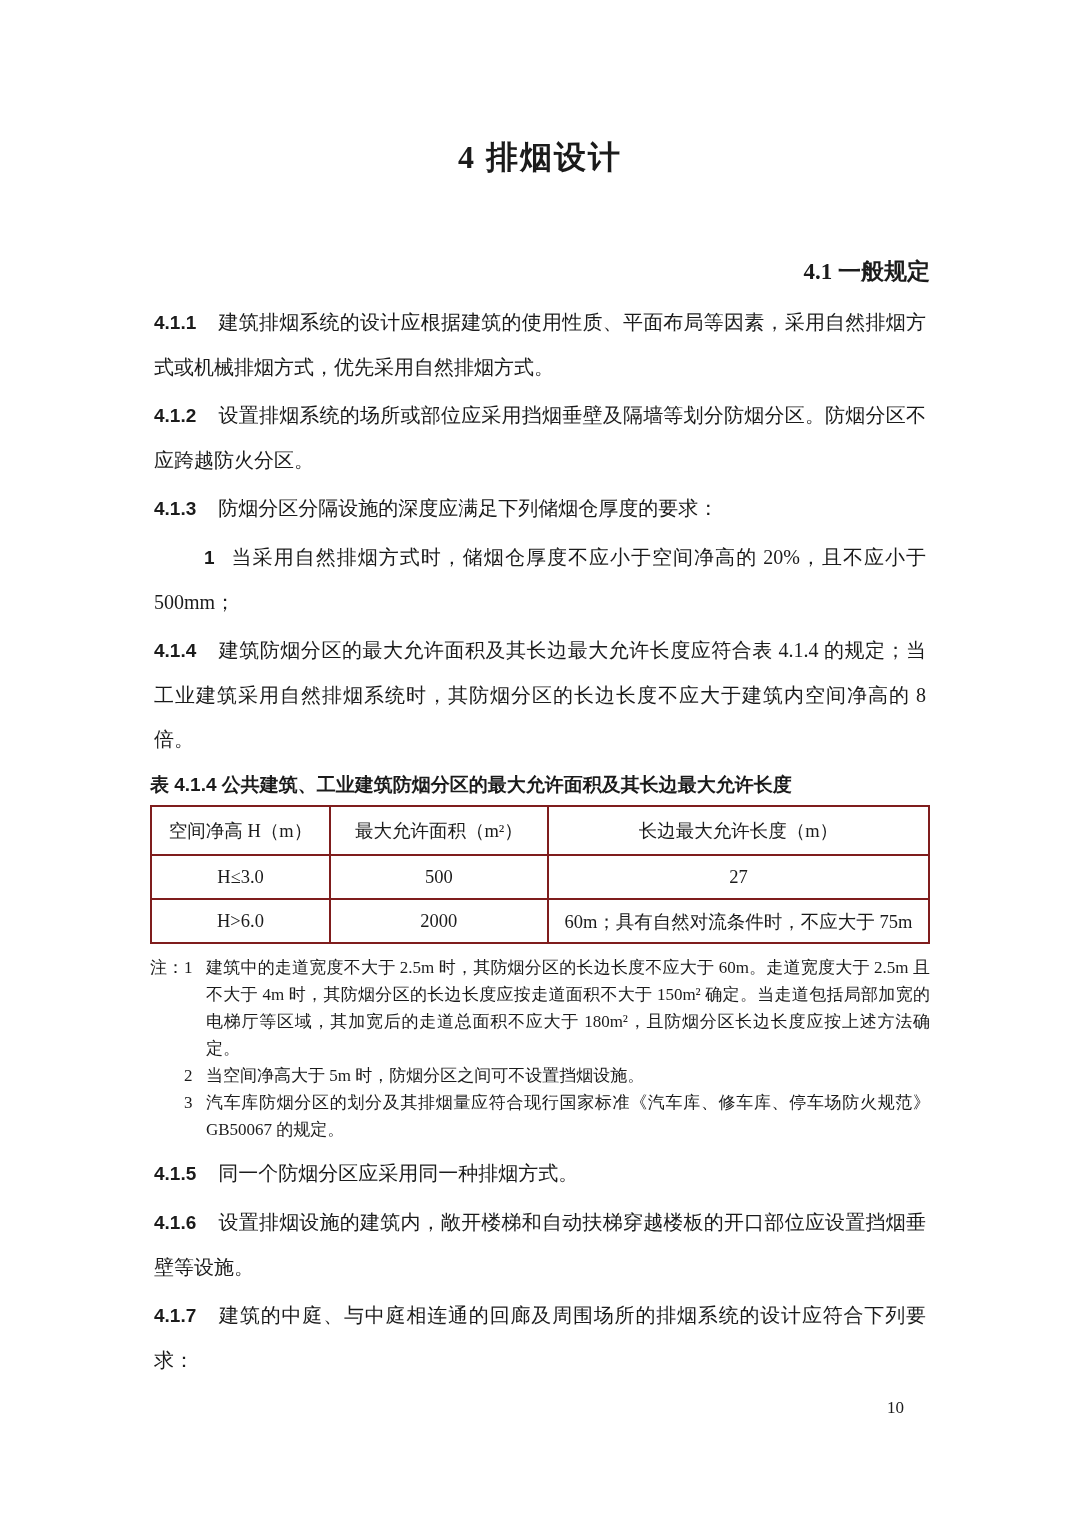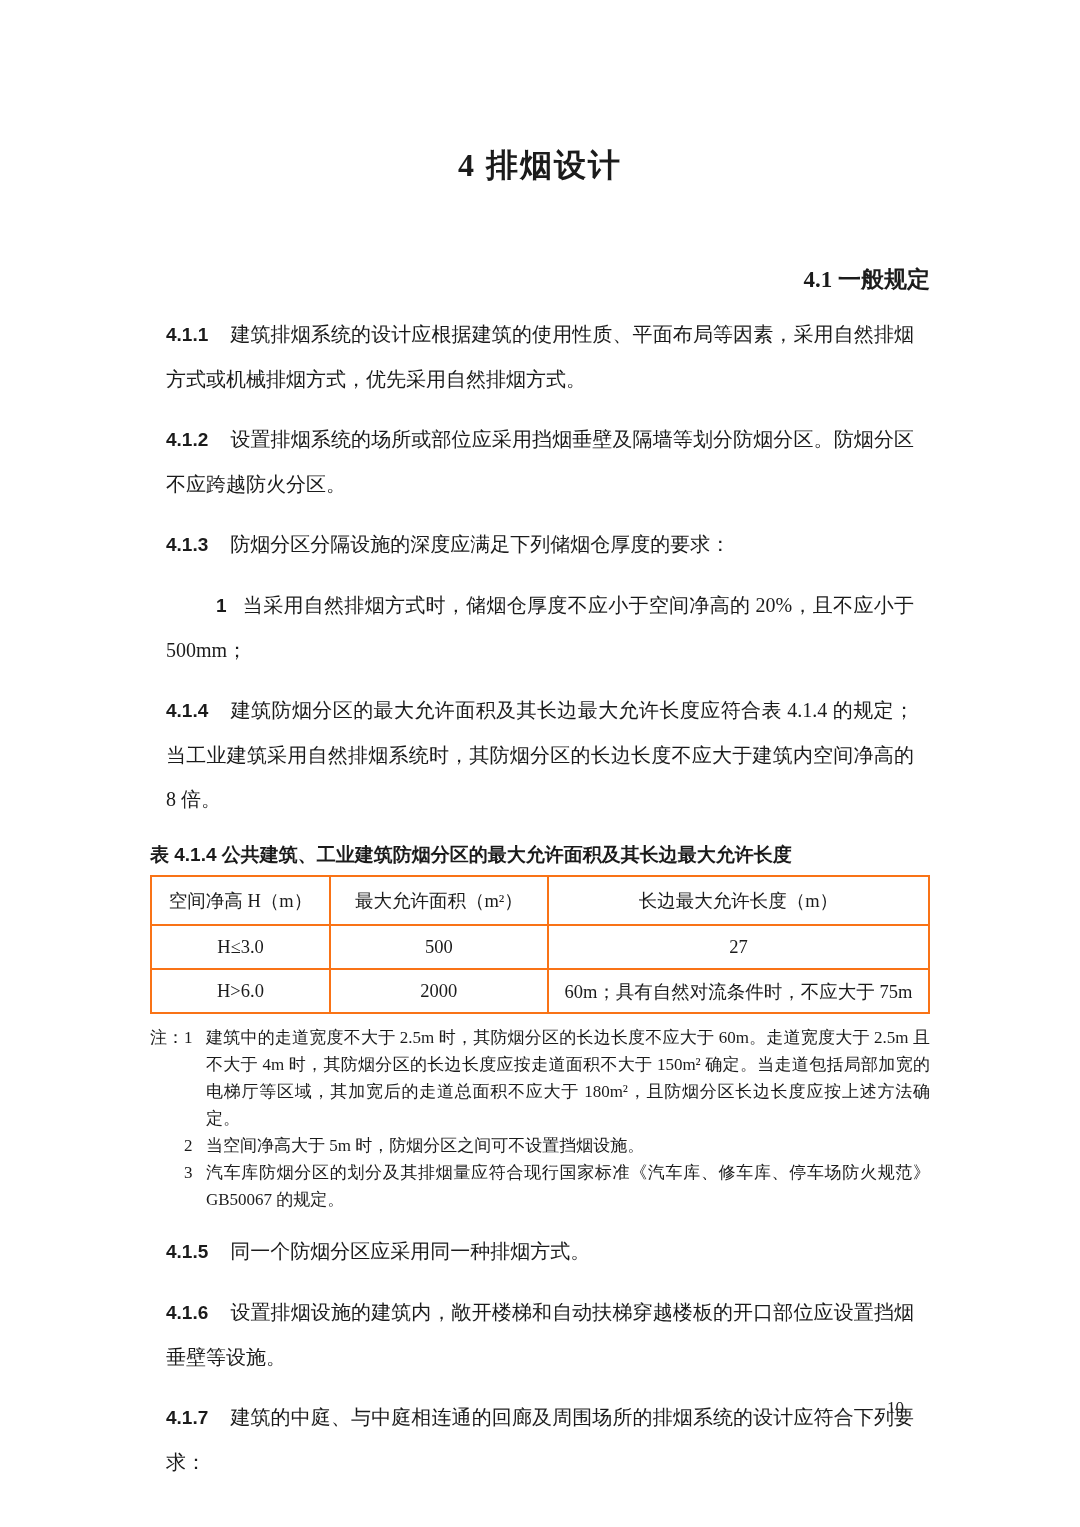--- a/index.html
+++ b/index.html
@@ -12,21 +12,21 @@
     height: 1527px;
     font-family: "Liberation Serif", "DejaVu Serif", serif;
     color: #1b1b1b;
     font-size: 20px;
   }
   .page {
     position: relative;
     width: 1080px;
     height: 1527px;
     box-sizing: border-box;
-    padding: 16px 150px;
+    padding: 8px 150px;
     overflow: hidden;
     background: #ffffff;
   }
   .doc-title {
     margin: 0;
     padding-top: 128px;
     text-align: center;
     font-size: 32px;
     line-height: 42px;
     font-weight: bold;
@@ -34,21 +34,21 @@
   }
   .section-title {
     margin: 78px 0 0 0;
     text-align: right;
     font-size: 23px;
     line-height: 32px;
     font-weight: bold;
   }
   .body-block { margin-top: 12px; }
   .para {
-    margin: 16px;
+    margin: 4px;
     text-align: justify;
     text-justify: inter-ideograph;
     line-height: 44px;
   }
   .cnum {
     font-family: "Liberation Sans", "DejaVu Sans", sans-serif;
     font-weight: bold;
     font-size: 19px;
     margin-right: 22px;
   }
@@ -68,21 +68,21 @@
     font-family: "Liberation Sans", "DejaVu Sans", sans-serif;
   }
   table.spec-table {
     width: 100%;
     border-collapse: collapse;
     margin-top: 2px;
     table-layout: fixed;
   }
   table.spec-table th,
   table.spec-table td {
-    border: 2px solid #f97316;
+    border: 2px solid #7f1d1d;
     text-align: center;
     vertical-align: middle;
     font-weight: normal;
     font-size: 18.5px;
     padding: 0 4px;
   }
   table.spec-table th { height: 47px; }
   table.spec-table td { height: 42px; }
   .col1 { width: 23%; }
   .col2 { width: 28%; }

